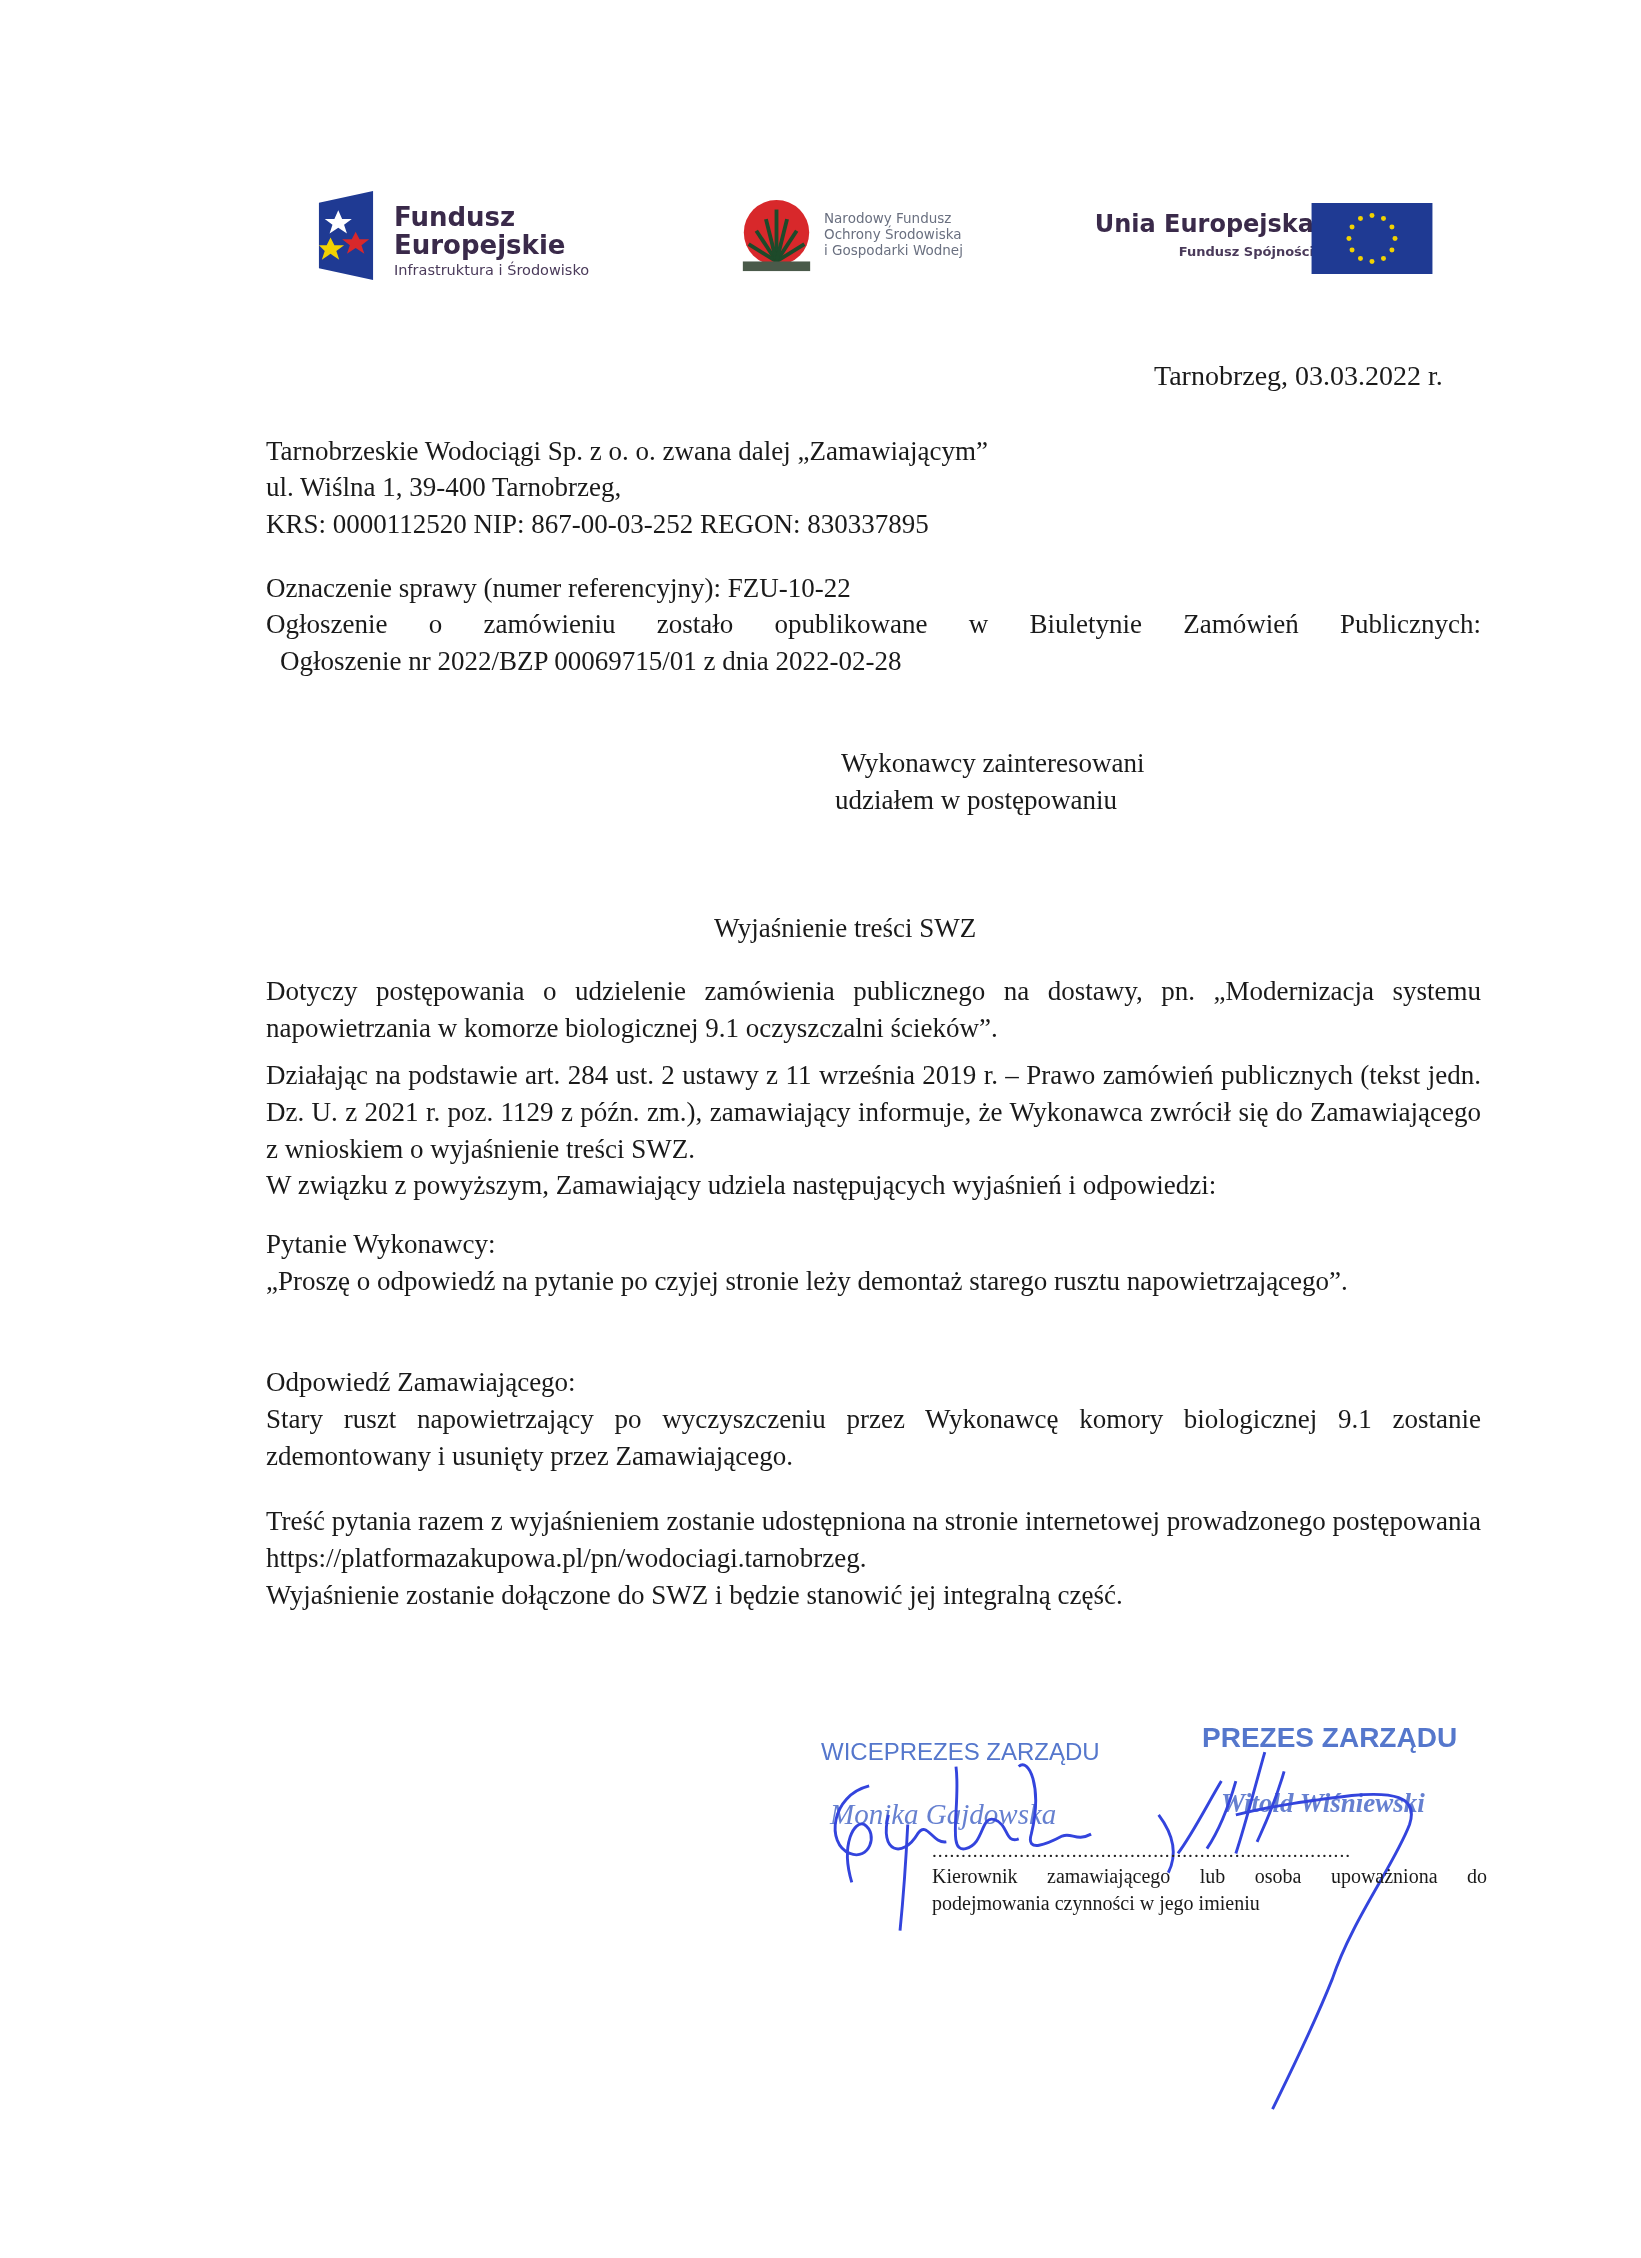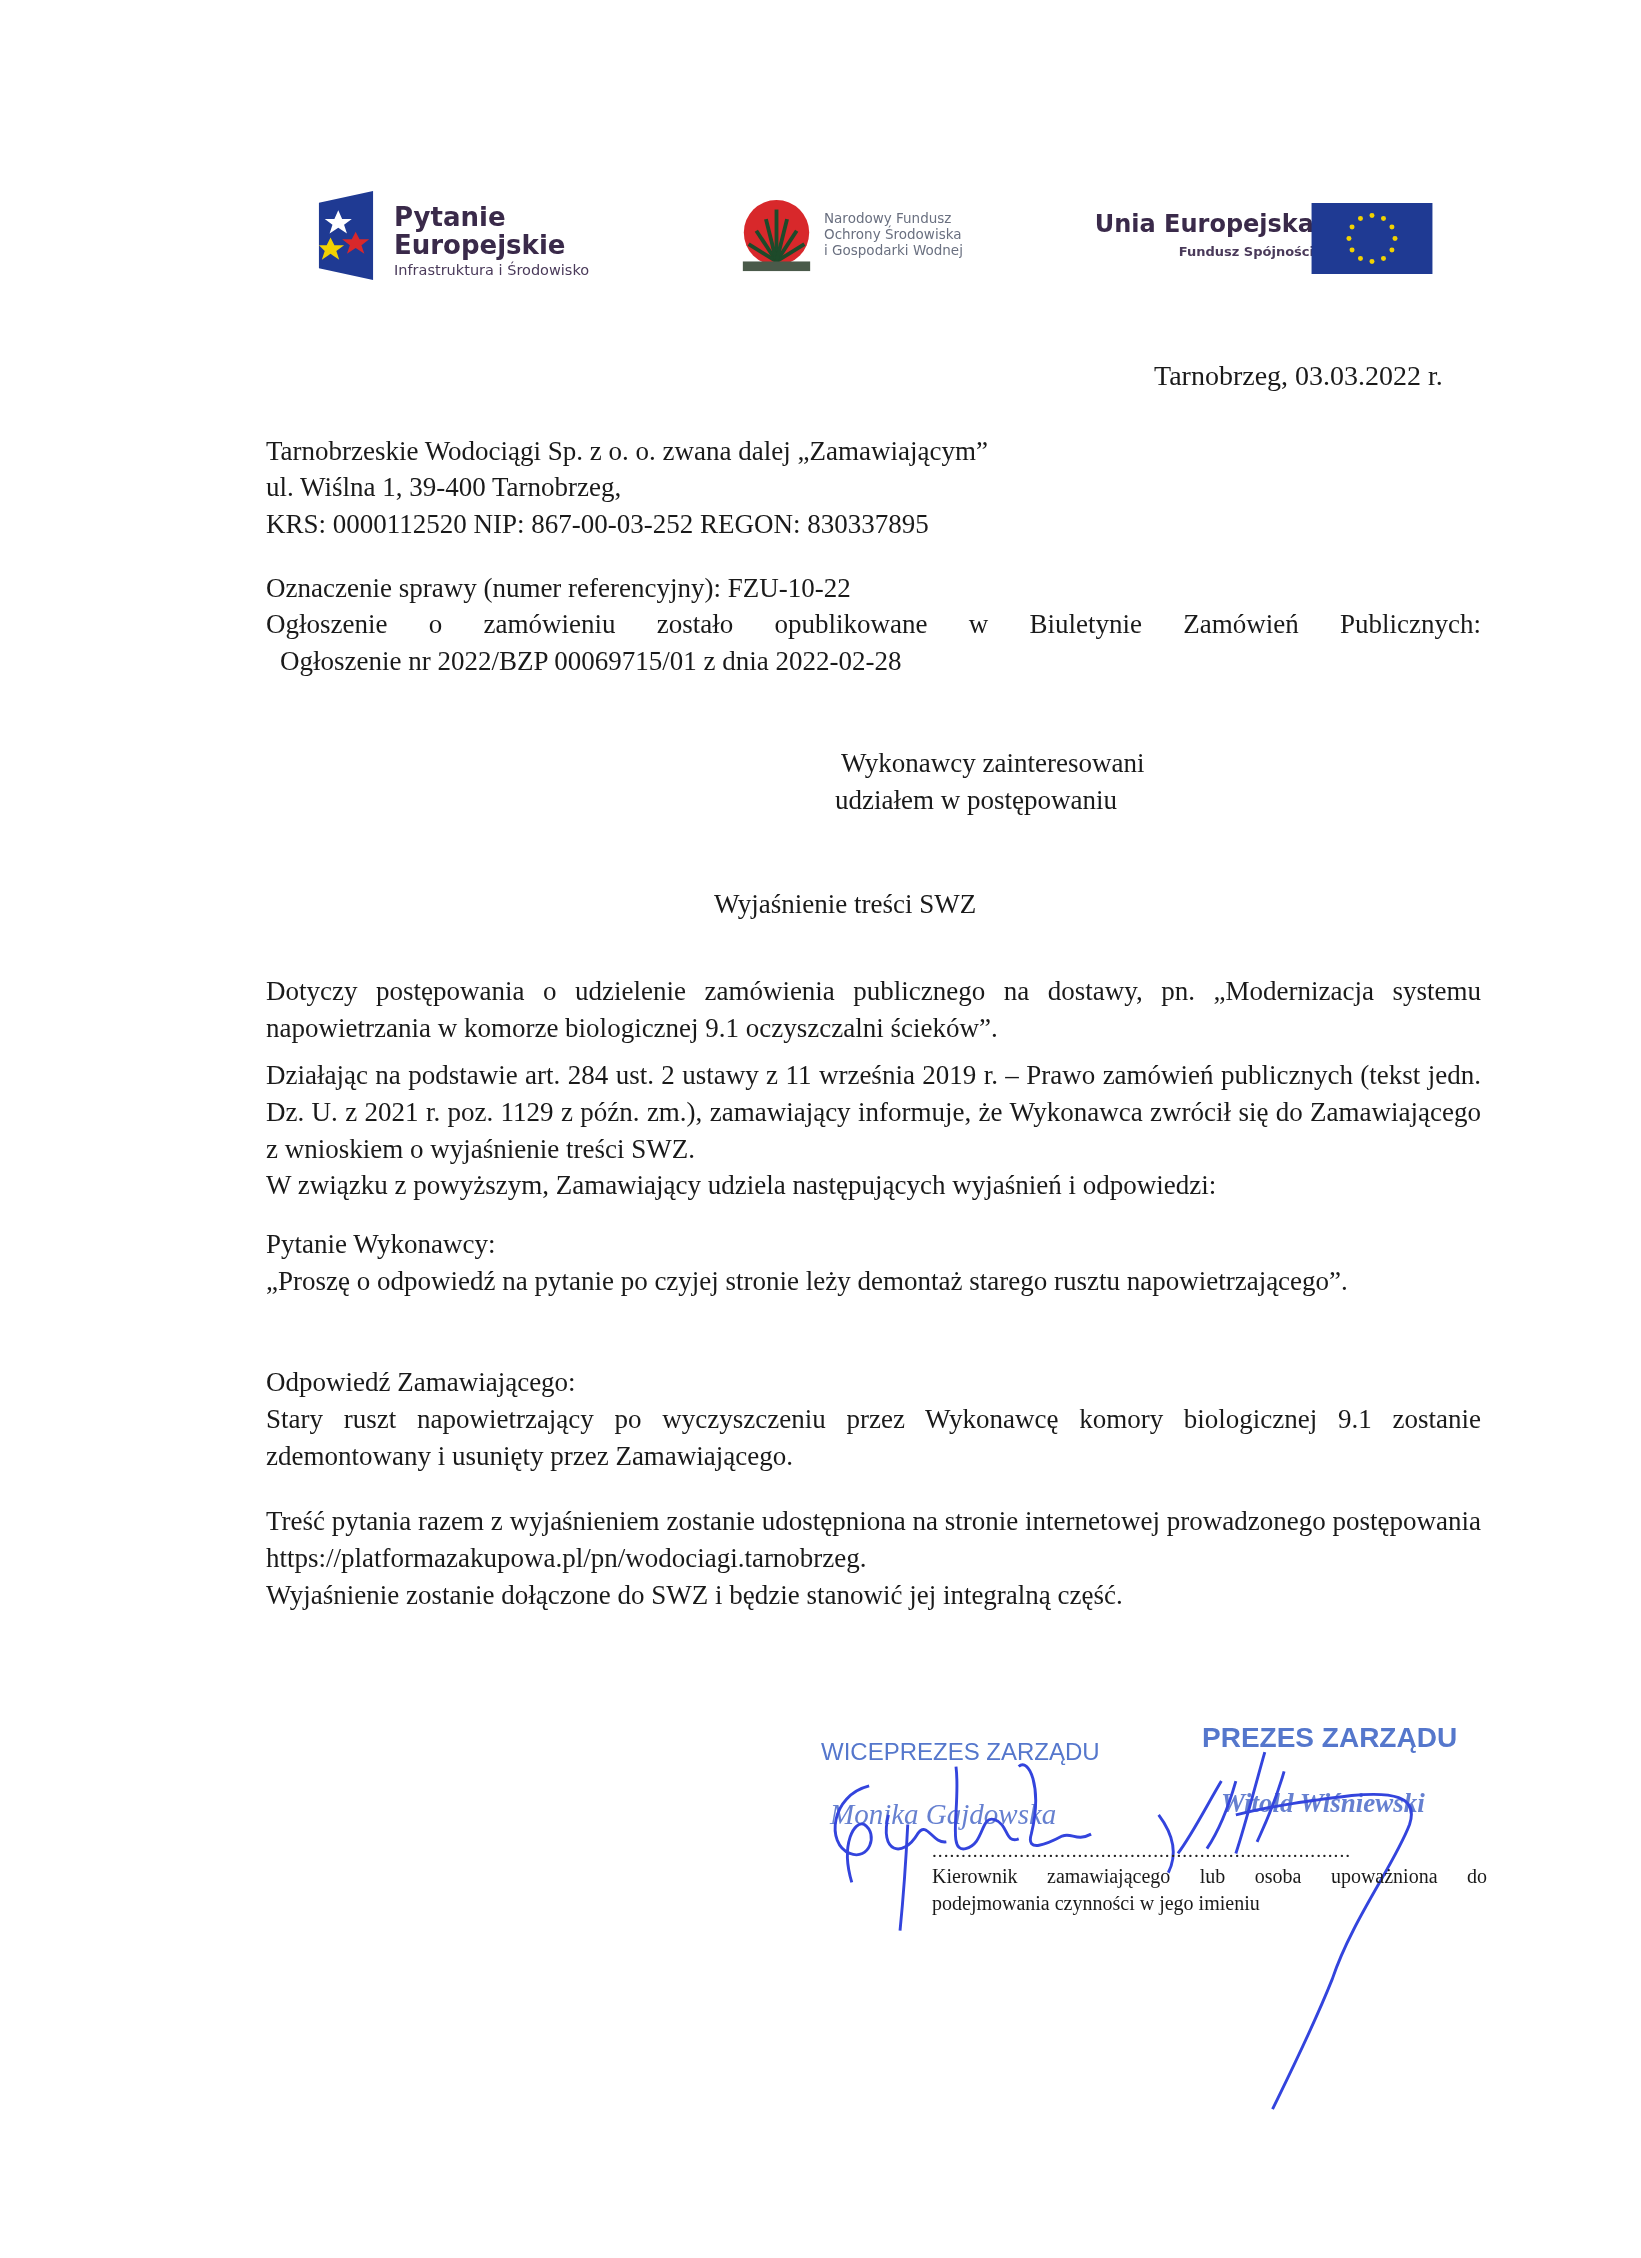--- a/index.html
+++ b/index.html
@@ -22,21 +22,21 @@
 </head>
 <body>
 
 <div class="abs" style="left:317px;top:191px;width:348px;height:92px;">
   <svg class="abs" style="left:0;top:0" width="58" height="89" viewBox="0 0 60 92">
     <polygon points="2,12 58,0 58,92 2,80" fill="#1f3a93"></polygon>
     <polygon points="22,20 26,29 36,29 28,35 31,44 22,38 13,44 16,35 8,29 18,29" fill="#ffffff"></polygon>
     <polygon points="40,42 44,50 54,50 46,56 49,65 40,59 31,65 34,56 26,50 36,50" fill="#d8282b"></polygon>
     <polygon points="14,48 18,56 28,56 20,62 23,71 14,65 5,71 8,62 2,56 10,56" fill="#f2d200"></polygon>
   </svg>
-  <div class="abs logo-text-sans fe-title" style="left:77px;top:11.6px;">Pytanie</div>
+  <div class="abs logo-text-sans fe-title" style="left:77px;top:11.6px;">Fundusz</div>
   <div class="abs logo-text-sans fe-title" style="left:77px;top:40px;">Europejskie</div>
   <div class="abs logo-text-sans fe-sub" style="left:77px;top:71px;">Infrastruktura i Środowisko</div>
 </div>
 
 <div class="abs" style="left:739px;top:198px;width:290px;height:82px;text-align:right;">
   <svg class="abs" style="left:0;top:0" width="75" height="75" viewBox="0 0 78 78">
     <circle cx="39" cy="36" r="34" fill="#d8282b"></circle>
     <g stroke="#1d4a2a" stroke-width="4" fill="none">
       <line x1="39" y1="12" x2="39" y2="66"></line>
       <line x1="39" y1="66" x2="18" y2="34"></line>
@@ -81,21 +81,21 @@
 <div class="abs body-text bold" style="left:266px;top:469px;">ul. Wiślna 1, 39-400 Tarnobrzeg,</div>
 <div class="abs body-text bold" style="left:266px;top:506px;">KRS: 0000112520 NIP:  867-00-03-252 REGON:  830337895</div>
 
 <div class="abs body-text bold" style="left:266px;top:570px;">Oznaczenie sprawy (numer referencyjny): FZU-10-22</div>
 <div class="abs body-text justify" style="left:266px;top:606px;width:1215px;text-align-last:justify;">Ogłoszenie o zamówieniu zostało opublikowane w Biuletynie Zamówień Publicznych:</div>
 <div class="abs body-text" style="left:280px;top:643px;">Ogłoszenie nr 2022/BZP 00069715/01 z dnia 2022-02-28</div>
 
 <div class="abs body-text bold" style="left:835px;top:745px;margin-left:6px;">Wykonawcy zainteresowani</div>
 <div class="abs body-text bold" style="left:835px;top:782px;">udziałem w postępowaniu</div>
 
-<div class="abs body-text bold" style="left:714px;top:886px;">Wyjaśnienie treści SWZ</div>
+<div class="abs body-text bold" style="left:714px;top:910px;">Wyjaśnienie treści SWZ</div>
 
 <div class="abs body-text justify" style="left:266px;top:952px;width:1215px;margin-top:21px;">Dotyczy postępowania o udzielenie zamówienia publicznego na dostawy, pn. „Modernizacja systemu napowietrzania w komorze biologicznej 9.1 oczyszczalni ścieków”.</div>
 <div class="abs body-text justify" style="left:266px;top:1057px;width:1215px;">Działając na podstawie art. 284 ust. 2 ustawy z 11 września 2019 r. – Prawo zamówień publicznych (tekst jedn. Dz. U. z 2021 r. poz. 1129 z późn. zm.), zamawiający informuje, że Wykonawca zwrócił się do Zamawiającego z wnioskiem o wyjaśnienie treści SWZ.</div>
 <div class="abs body-text" style="left:266px;top:1167px;">W związku z powyższym, Zamawiający udziela następujących wyjaśnień i odpowiedzi:</div>
 
 <div class="abs body-text" style="left:266px;top:1226px;">Pytanie Wykonawcy:</div>
 <div class="abs body-text justify" style="left:266px;top:1263px;width:1215px;">„Proszę o odpowiedź na pytanie po czyjej stronie leży demontaż starego rusztu napowietrzającego”.</div>
 
 <div class="abs body-text" style="left:266px;top:1364px;">Odpowiedź Zamawiającego:</div>
 <div class="abs body-text justify" style="left:266px;top:1401px;width:1215px;">Stary ruszt napowietrzający po wyczyszczeniu przez Wykonawcę komory biologicznej 9.1 zostanie zdemontowany i usunięty przez Zamawiającego.</div>

